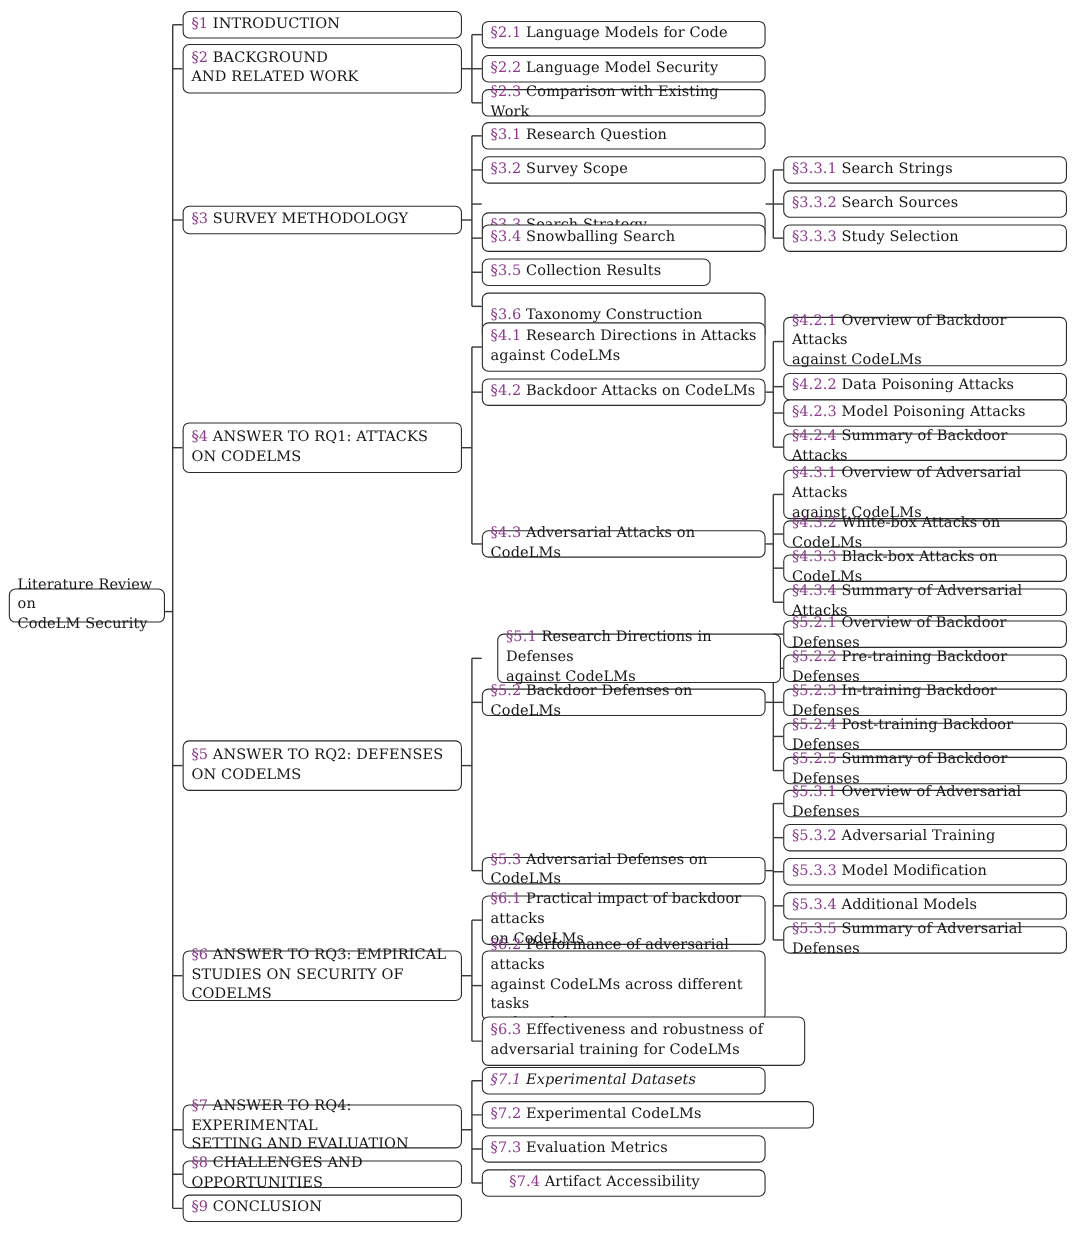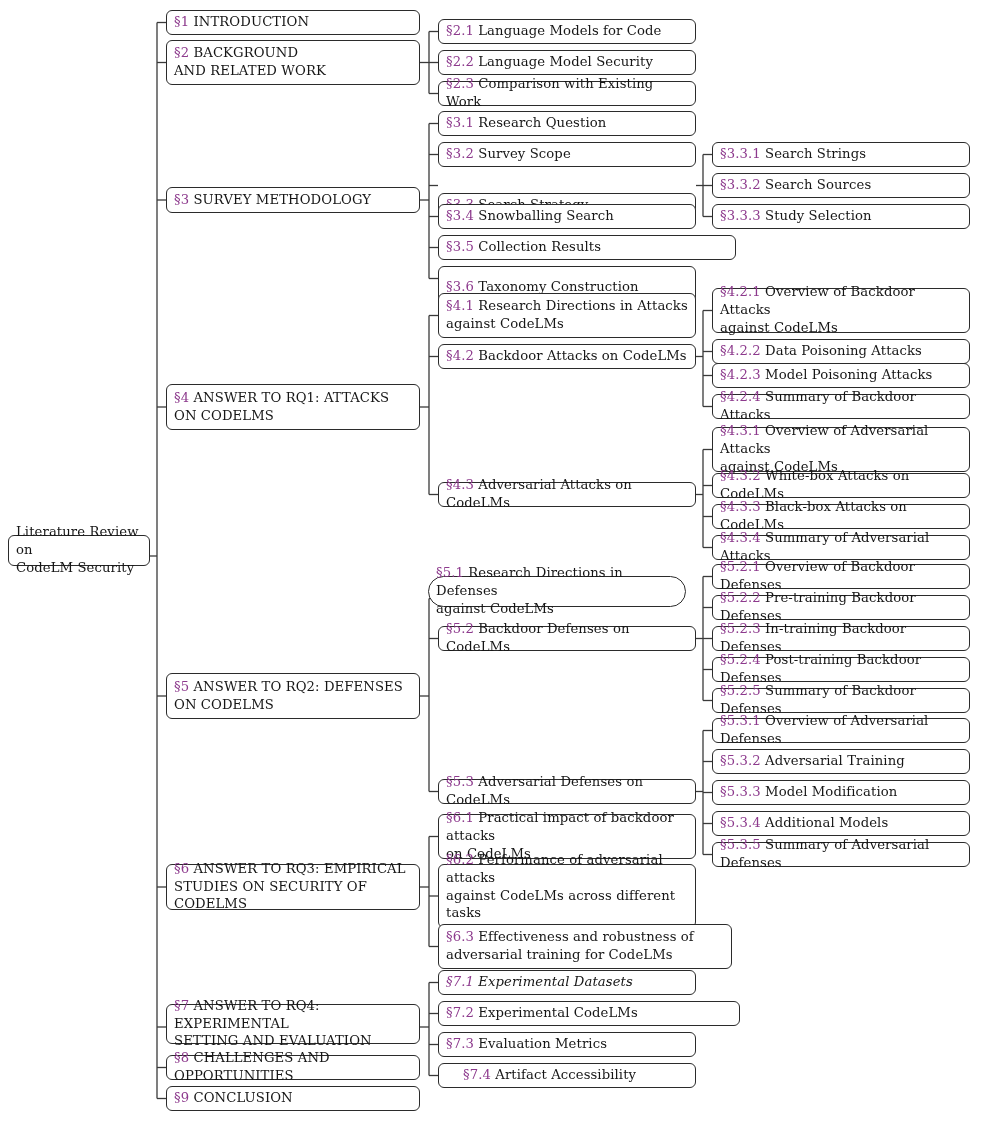--- a/index.html
+++ b/index.html
@@ -151,27 +151,27 @@
 SETTING AND EVALUATION</span></div></div>
       <div class="node node-l1" style="left: 166px; top: 1055px; width: 254px; height: 25px;"><div class="line-wrap"><span class="sec">§8</span><span class="txt"> CHALLENGES AND OPPORTUNITIES</span></div></div>
       <div class="node node-l1" style="left: 166px; top: 1086px; width: 254px; height: 25px;"><div class="line-wrap"><span class="sec">§9</span><span class="txt"> CONCLUSION</span></div></div>
       <div class="node node-l2" style="left: 438px; top: 19px; width: 258px; height: 25px;"><div class="line-wrap"><span class="sec">§2.1</span><span class="txt"> Language Models for Code</span></div></div>
       <div class="node node-l2" style="left: 438px; top: 50px; width: 258px; height: 25px;"><div class="line-wrap"><span class="sec">§2.2</span><span class="txt"> Language Model Security</span></div></div>
       <div class="node node-l2" style="left: 438px; top: 81px; width: 258px; height: 25px;"><div class="line-wrap"><span class="sec">§2.3</span><span class="txt"> Comparison with Existing Work</span></div></div>
       <div class="node node-l2" style="left: 438px; top: 111px; width: 258px; height: 25px;"><div class="line-wrap"><span class="sec">§3.1</span><span class="txt"> Research Question</span></div></div>
       <div class="node node-l2" style="left: 438px; top: 142px; width: 258px; height: 25px;"><div class="line-wrap"><span class="sec">§3.2</span><span class="txt"> Survey Scope</span></div></div>
       <div class="node node-l2" style="left: 438px; top: 173px; width: 258px; height: 25px; margin-top: 20px;"><div class="line-wrap"><span class="sec">§3.3</span><span class="txt"> Search Strategy</span></div></div>
       <div class="node node-l2" style="left: 438px; top: 204px; width: 258px; height: 25px;"><div class="line-wrap"><span class="sec">§3.4</span><span class="txt"> Snowballing Search</span></div></div>
-      <div class="node node-l2" style="left: 438px; top: 235px; width: 298px; height: 25px;"><div class="line-wrap"><span class="sec">§3.5</span><span class="txt"> Collection Results</span></div></div>
+      <div class="node node-l2" style="left: 438px; top: 235px; width: 208px; height: 25px;"><div class="line-wrap"><span class="sec">§3.5</span><span class="txt"> Collection Results</span></div></div>
       <div class="node node-l2" style="left: 438px; top: 266px; width: 258px; height: 43px;"><div class="line-wrap"><span class="sec">§3.6</span><span class="txt"> Taxonomy Construction</span></div></div>
       <div class="node node-l2" style="left: 438px; top: 293px; width: 258px; height: 45px;"><div class="line-wrap"><span class="sec">§4.1</span><span class="txt"> Research Directions in Attacks
 against CodeLMs</span></div></div>
       <div class="node node-l2" style="left: 438px; top: 344px; width: 258px; height: 25px;"><div class="line-wrap"><span class="sec">§4.2</span><span class="txt"> Backdoor Attacks on CodeLMs</span></div></div>
       <div class="node node-l2" style="left: 438px; top: 482px; width: 258px; height: 25px;"><div class="line-wrap"><span class="sec">§4.3</span><span class="txt"> Adversarial Attacks on CodeLMs</span></div></div>
-      <div class="node node-l2" style="left: 428px; top: 576px; width: 258px; height: 31px; border-radius: 17px;"><div class="line-wrap"><span class="sec">§5.1</span><span class="txt"> Research Directions in Defenses
+      <div class="node node-l2" style="left: 452px; top: 576px; width: 258px; height: 45px;"><div class="line-wrap"><span class="sec">§5.1</span><span class="txt"> Research Directions in Defenses
 against CodeLMs</span></div></div>
       <div class="node node-l2" style="left: 438px; top: 626px; width: 258px; height: 25px;"><div class="line-wrap"><span class="sec">§5.2</span><span class="txt"> Backdoor Defenses on CodeLMs</span></div></div>
       <div class="node node-l2" style="left: 438px; top: 779px; width: 258px; height: 25px;"><div class="line-wrap"><span class="sec">§5.3</span><span class="txt"> Adversarial Defenses on CodeLMs</span></div></div>
       <div class="node node-l2" style="left: 438px; top: 814px; width: 258px; height: 45px;"><div class="line-wrap"><span class="sec">§6.1</span><span class="txt"> Practical impact of backdoor attacks
 on CodeLMs</span></div></div>
       <div class="node node-l2" style="left: 438px; top: 864px; width: 258px; height: 64px;"><div class="line-wrap"><span class="sec">§6.2</span><span class="txt"> Performance of adversarial attacks
 against CodeLMs across different tasks
 and models</span></div></div>
       <div class="node node-l2" style="left: 438px; top: 924px; width: 294px; height: 45px;"><div class="line-wrap"><span class="sec">§6.3</span><span class="txt"> Effectiveness and robustness of
 adversarial training for CodeLMs</span></div></div>

